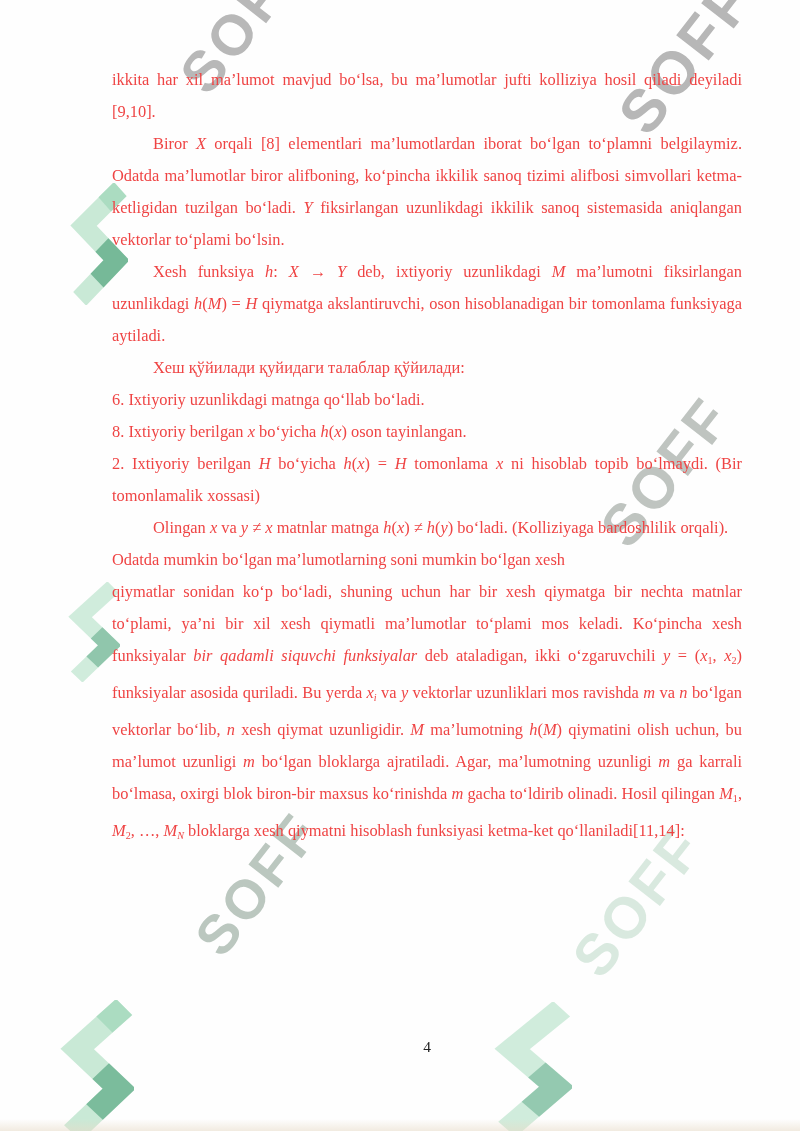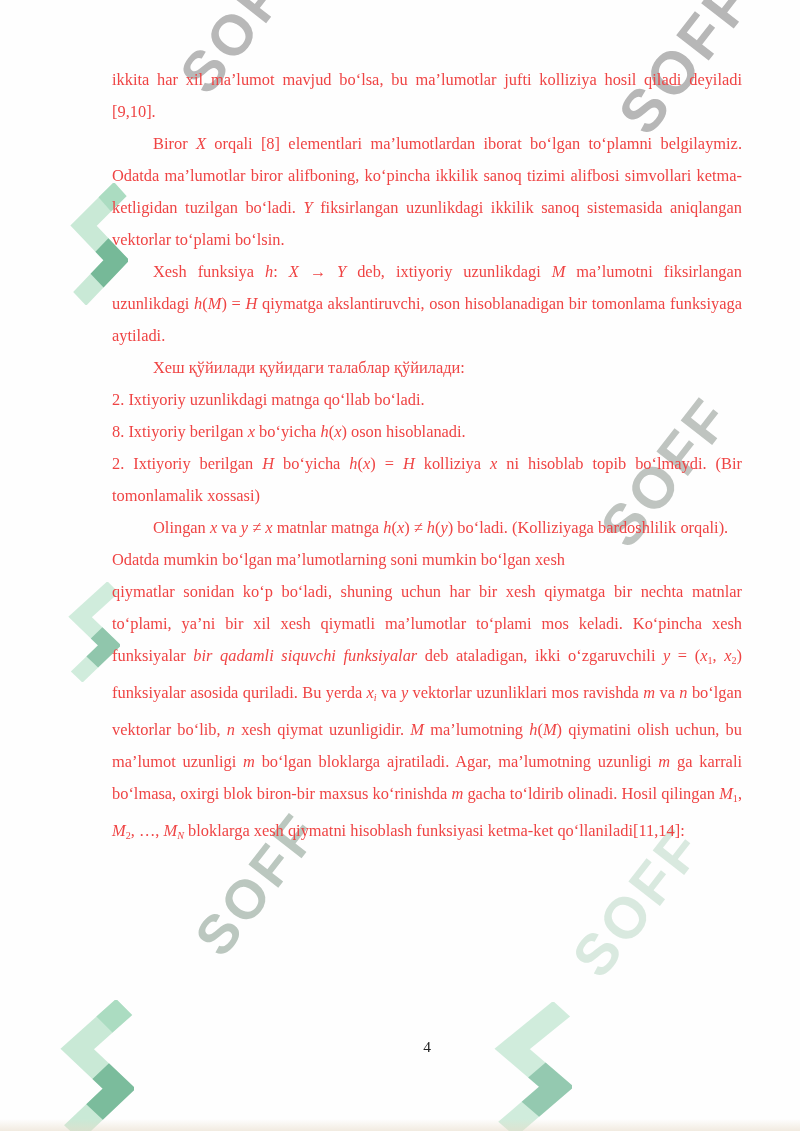--- a/index.html
+++ b/index.html
@@ -74,23 +74,23 @@
   <svg class="logo l4" viewBox="0 0 60 120" preserveAspectRatio="none">
     <path d="M52 6 L14 42 L48 76 L10 114" fill="none" stroke="#c4e7d3" stroke-width="19" opacity="0.8"></path>
     <path d="M33 61 L48 76 L28 96" fill="none" stroke="#6db292" stroke-width="19" opacity="0.6"></path>
   </svg>
 
   <div class="content" id="content">
       <p class="para"><span>ikkita har xil ma’lumot mavjud bo‘lsa, bu ma’lumotlar jufti kolliziya hosil qiladi deyiladi [9,10].</span></p>
       <p class="para indent"><span>Biror </span><span class="i">X</span><span> orqali [8] elementlari ma’lumotlardan iborat bo‘lgan to‘plamni belgilaymiz. Odatda ma’lumotlar biror alifboning, ko‘pincha ikkilik sanoq tizimi alifbosi simvollari ketma-ketligidan tuzilgan bo‘ladi. </span><span class="i">Y</span><span> fiksirlangan uzunlikdagi ikkilik sanoq sistemasida aniqlangan vektorlar to‘plami bo‘lsin.</span></p>
       <p class="para indent"><span>Xesh funksiya </span><span class="i">h</span><span>: </span><span class="i">X</span><span> → </span><span class="i">Y</span><span> deb, ixtiyoriy uzunlikdagi </span><span class="i">M</span><span> ma’lumotni fiksirlangan uzunlikdagi </span><span class="i">h</span><span>(</span><span class="i">M</span><span>) = </span><span class="i">H</span><span> qiymatga akslantiruvchi, oson hisoblanadigan bir tomonlama funksiyaga aytiladi.</span></p>
       <p class="para indent"><span>Хеш қўйилади қуйидаги талаблар қўйилади:</span></p>
-      <p class="para"><span>2. Ixtiyoriy uzunlikdagi matnga qo‘llab bo‘ladi.</span></p>
-      <p class="para"><span>8. Ixtiyoriy berilgan </span><span class="i">x</span><span> bo‘yicha </span><span class="i">h</span><span>(</span><span class="i">x</span><span>) oson hisoblanadi.</span></p>
-      <p class="para"><span>2. Ixtiyoriy berilgan </span><span class="i">H</span><span> bo‘yicha </span><span class="i">h</span><span>(</span><span class="i">x</span><span>) = </span><span class="i">H</span><span> kolliziya </span><span class="i">x</span><span> ni hisoblab topib bo‘lmaydi. (Bir tomonlamalik xossasi)</span></p>
+      <p class="para"><span>6. Ixtiyoriy uzunlikdagi matnga qo‘llab bo‘ladi.</span></p>
+      <p class="para"><span>8. Ixtiyoriy berilgan </span><span class="i">x</span><span> bo‘yicha </span><span class="i">h</span><span>(</span><span class="i">x</span><span>) oson tayinlangan.</span></p>
+      <p class="para"><span>2. Ixtiyoriy berilgan </span><span class="i">H</span><span> bo‘yicha </span><span class="i">h</span><span>(</span><span class="i">x</span><span>) = </span><span class="i">H</span><span> tomonlama </span><span class="i">x</span><span> ni hisoblab topib bo‘lmaydi. (Bir tomonlamalik xossasi)</span></p>
       <p class="para indent"><span>Olingan </span><span class="i">x</span><span> va </span><span class="i">y</span><span> ≠ </span><span class="i">x</span><span> matnlar matnga </span><span class="i">h</span><span>(</span><span class="i">x</span><span>) ≠ </span><span class="i">h</span><span>(</span><span class="i">y</span><span>) bo‘ladi. (Kolliziyaga bardoshlilik orqali).</span></p>
       <p class="para"><span>Odatda mumkin bo‘lgan ma’lumotlarning soni mumkin bo‘lgan xesh</span></p>
       <p class="para"><span>qiymatlar sonidan ko‘p bo‘ladi, shuning uchun har bir xesh qiymatga bir nechta matnlar to‘plami, ya’ni bir xil xesh qiymatli ma’lumotlar to‘plami mos keladi. Ko‘pincha xesh funksiyalar </span><span class="i">bir qadamli siquvchi funksiyalar</span><span> deb ataladigan, ikki o‘zgaruvchili </span><span class="i">y</span><span> = (</span><span class="i">x</span><span class="sub">1</span><span>, </span><span class="i">x</span><span class="sub">2</span><span>) funksiyalar asosida quriladi. Bu yerda </span><span class="i">x</span><span class="subi">i</span><span> va </span><span class="i">y</span><span> vektorlar uzunliklari mos ravishda </span><span class="i">m</span><span> va </span><span class="i">n</span><span> bo‘lgan vektorlar bo‘lib, </span><span class="i">n</span><span> xesh qiymat uzunligidir. </span><span class="i">M</span><span> ma’lumotning </span><span class="i">h</span><span>(</span><span class="i">M</span><span>) qiymatini olish uchun, bu ma’lumot uzunligi </span><span class="i">m</span><span> bo‘lgan bloklarga ajratiladi. Agar, ma’lumotning uzunligi </span><span class="i">m</span><span> ga karrali bo‘lmasa, oxirgi blok biron-bir maxsus ko‘rinishda </span><span class="i">m</span><span> gacha to‘ldirib olinadi. Hosil qilingan </span><span class="i">M</span><span class="sub">1</span><span>, </span><span class="i">M</span><span class="sub">2</span><span>, …, </span><span class="i">M</span><span class="subi">N</span><span> bloklarga xesh qiymatni hisoblash funksiyasi ketma-ket qo‘llaniladi[11,14]:</span></p>
     </div>
 
   <div class="page-number">4</div>
 
   <div class="bottom-tint"></div>
 </div>
 

